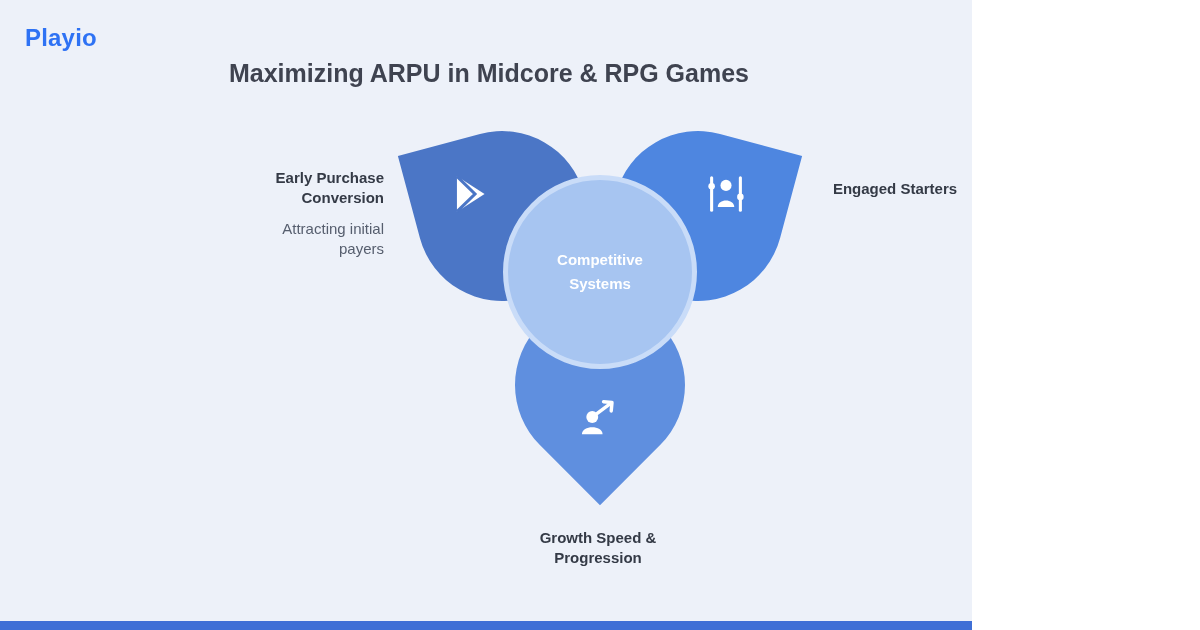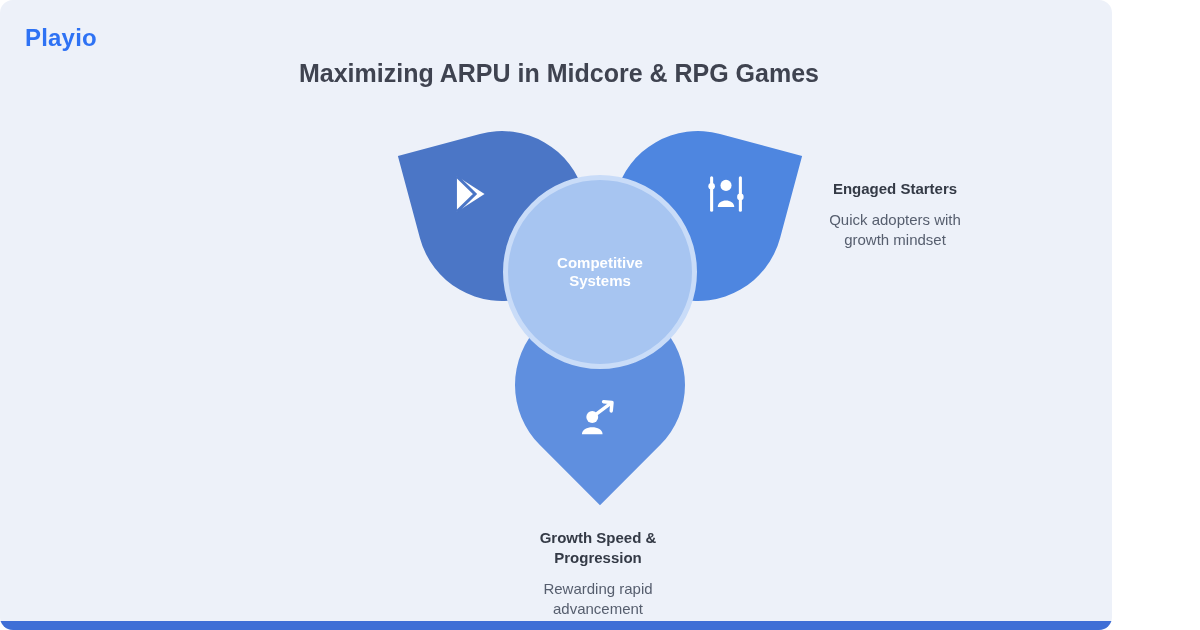--- a/index.html
+++ b/index.html
@@ -1,24 +1,23 @@
 <!DOCTYPE html>
 <html style="--background: #edf1f9; --brand-blue: #2e72f4; --title-text: #3f4350; --label-title: #343a46; --label-desc: #565e6e; --petal-top-left: #4b76c6; --petal-top-right: #4e86e0; --petal-bottom: #5f8fdf; --center-circle: #a7c5f1; --center-ring: #c9dcf8; --bottom-bar: #3f6fd6;"><head>
 <meta charset="utf-8">
 <style>
   html, body { margin: 0; padding: 0; }
   body { font-family: "Liberation Sans", sans-serif; }
 
   .canvas {
     position: relative;
-    width: 1112px;
+    width: 972px;
     height: 630px;
     background: var(--background, #edf1f9);
     overflow: hidden;
-    border-radius: 13px;
   }
 
   .logo {
     position: absolute;
     left: 25px;
     top: 24px;
     font-size: 24px;
     font-weight: bold;
     color: var(--brand-blue, #2e72f4);
     letter-spacing: 0.2px;
@@ -74,21 +73,21 @@
     justify-content: center;
     z-index: 3;
   }
   .center-circle span {
     display: block;
     width: 120px;
     text-align: center;
     color: #ffffff;
     font-weight: bold;
     font-size: 15px;
-    line-height: 18px;
+    line-height: 24px;
   }
 
   .node-icon {
     position: absolute;
     width: 48px; height: 48px;
     z-index: 2;
     display: flex;
     align-items: center;
     justify-content: center;
   }
@@ -158,26 +157,28 @@
       <path d="M3.6 20.5 C3.6 15.6 14.4 15.6 14.4 20.5 Z" fill="#ffffff"></path>
       <path d="M11.6 9.6 L18.6 4.4" stroke="#ffffff" stroke-width="1.8" stroke-linecap="round"></path>
       <path d="M14.9 3.5 L19.3 3.9 L18.9 8.3" fill="none" stroke="#ffffff" stroke-width="1.8" stroke-linecap="round" stroke-linejoin="round"></path>
     </svg>
   </div>
 
   <div class="center-circle">
     <span>Competitive Systems</span>
   </div>
 
+  <div class="label label-left">
+    <div class="label-title">Early Purchase Conversion</div>
+    <div class="label-desc">Attracting initial payers</div>
+  </div>
 
   <div class="label label-right">
     <div class="label-title">Engaged Starters</div>
-    <div class="label-desc">Quick adopters with growth mindset</div>
   </div>
 
   <div class="label label-bottom">
     <div class="label-title">Growth Speed &amp; Progression</div>
-    <div class="label-desc">Rewarding rapid advancement</div>
   </div>
 
   <div class="bottom-bar"></div>
 
 </div>
 
 </body></html>

